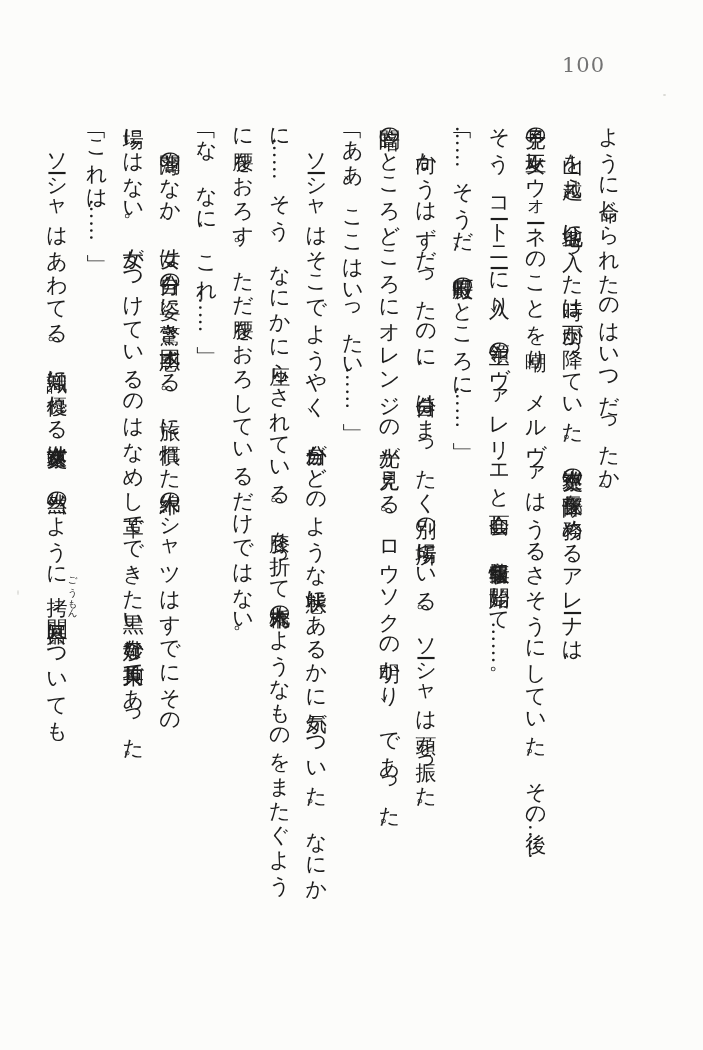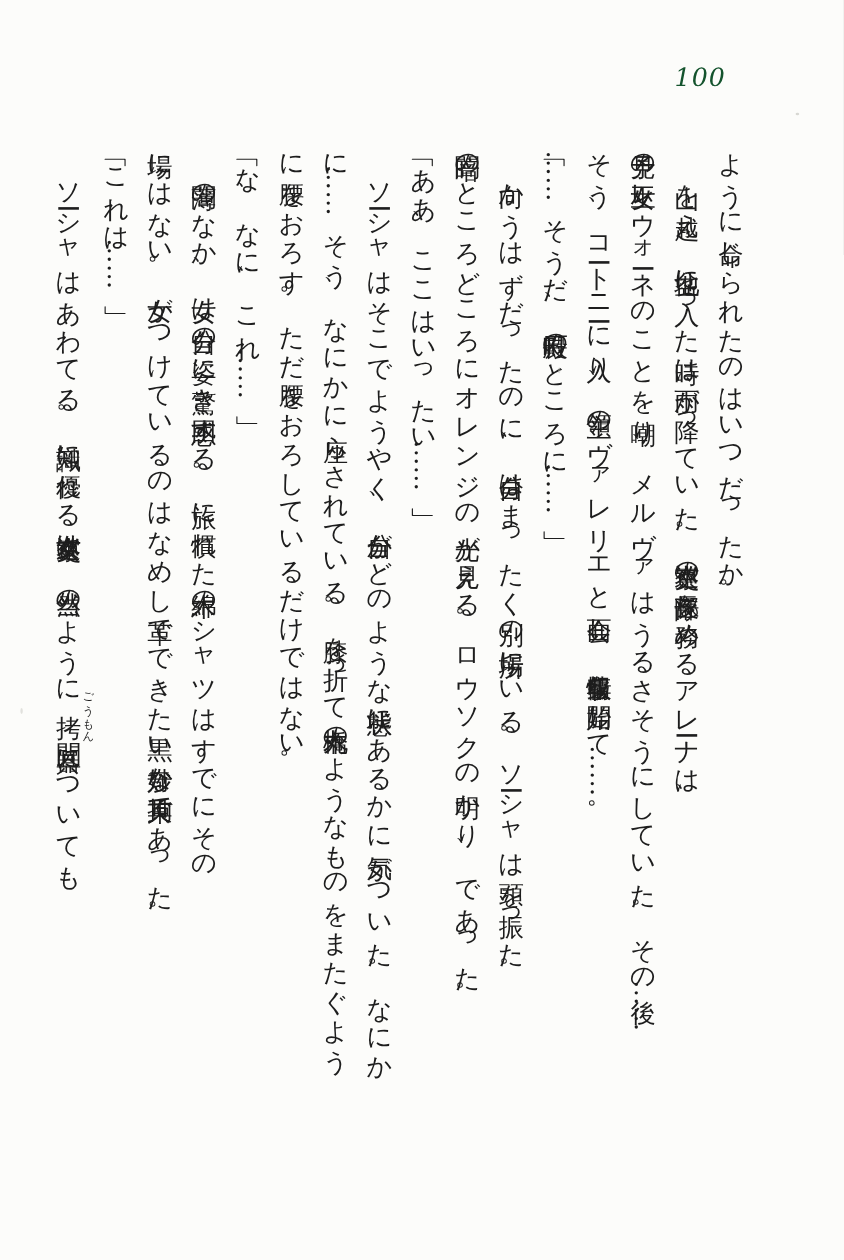--- a/index.html
+++ b/index.html
@@ -13,23 +13,22 @@
     height: 1050px;
     background: var(--paper, #fcfcfa);
     overflow: hidden;
     font-family: "DejaVu Serif", "Liberation Serif", serif;
   }
   .page-number {
     position: absolute;
     top: 53px;
     left: 562px;
     font-size: 21px;
-    font-style: italic;
     letter-spacing: 1px;
-    color: #14532d;
+    color: #737373;
   }
   .text-block {
     position: absolute;
     top: 113px;
     right: 76px;
     height: 842px;
     writing-mode: vertical-rl;
     text-orientation: mixed;
     font-size: 21px;
     line-height: 36.6px;

